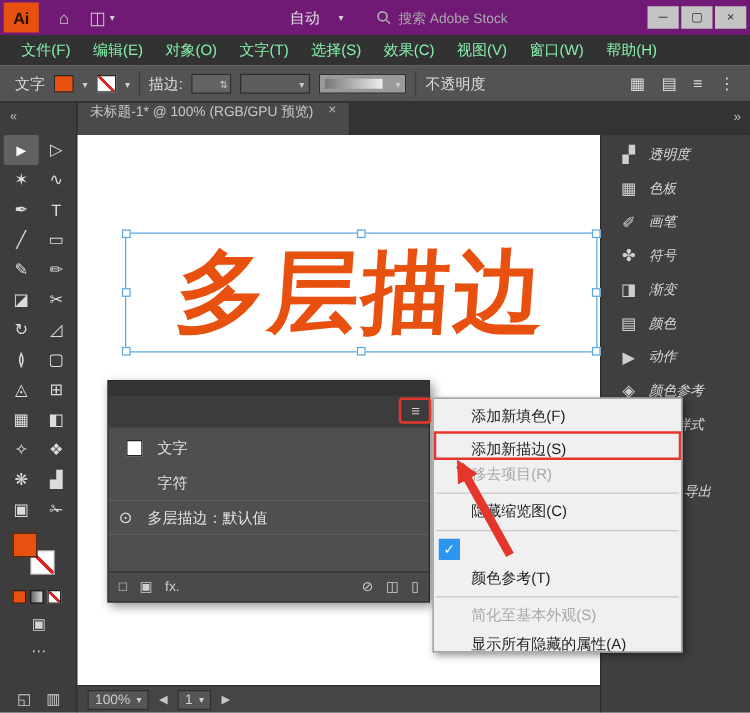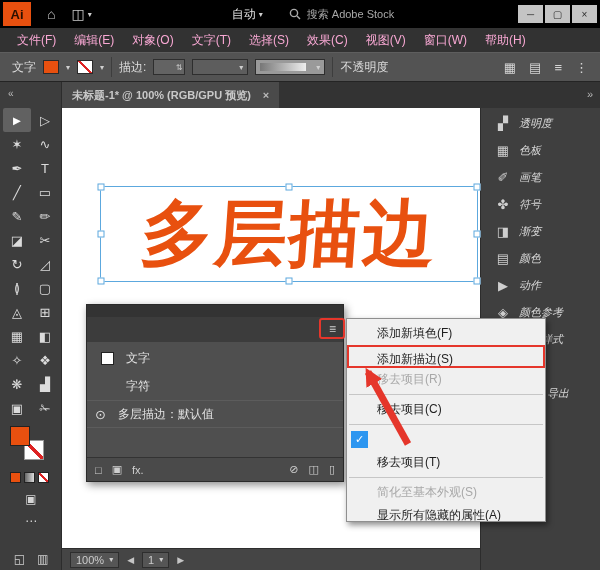--- a/index.html
+++ b/index.html
@@ -2,56 +2,56 @@
 <html><head>
 <meta charset="utf-8">
 <style>
   * { margin:0; padding:0; box-sizing:border-box; }
   html,body { width:600px; height:570px; }
   body { position:relative; overflow:hidden; background:#3c3c3c;
          font-family:"Liberation Sans","DejaVu Sans",sans-serif; font-size:12px; color:#ddd; }
   .abs { position:absolute; }
 
   
-  .titlebar { left:0; top:0; width:600px; height:28px; background:#000000; display:flex; align-items:center; z-index:2; }
+  .titlebar { left:0; top:0; width:600px; height:28px; background:#701a75; display:flex; align-items:center; z-index:2; }
   .ai-logo { width:28px; height:24px; margin-left:3px; background:#E8500F; color:#2b1000;
              font-weight:bold; font-size:13px; display:flex; align-items:center; justify-content:center; }
   .tb-icon { color:#c9c9c9; margin-left:16px; font-size:14px; display:flex; align-items:center; gap:3px; }
   .chev { font-size:8px; color:#cfcfcf; }
-  .auto-dd { margin-left:140px; color:#e0e0e0; display:flex; align-items:center; gap:3px; }
+  .auto-dd { margin-left:140px; color:#e0e0e0; display:flex; align-items:center; gap:15px; }
   .search { margin-left:26px; display:flex; align-items:center; gap:6px; color:#a8a8a8; font-size:11px; }
   .win-btns { margin-left:auto; display:flex; }
   .win-btn { width:25px; height:18px; background:#c4c4c4; color:#2b2b2b; display:flex;
              align-items:center; justify-content:center; font-size:10px; margin-left:2px; }
   .win-btn.close { margin-right:3px; }
 
   
   .menubar { left:0; top:28px; width:600px; height:24px; background:#323232; display:flex; align-items:center; padding-left:8px; z-index:2; }
-  .mb-item { padding:0 9px; color:#f9a8d4; }
+  .mb-item { padding:0 9px; color:#86efac; }
 
   
   .controlbar { left:0; top:52px; width:600px; height:30px; background:#535353; border-top:1px solid #5e5e5e;
                 border-bottom:1px solid #242424; display:flex; align-items:center; gap:7px; padding:0 12px; z-index:2; }
   .swatch { width:16px; height:14px; border:1px solid #2a2a2a; display:inline-block; }
   .swatch.fill { background:#E8500F; }
   .swatch.none { background:#fff; background-image:linear-gradient(45deg,transparent 43%,#d22 43%,#d22 57%,transparent 57%); }
   .cb-sep { width:1px; height:20px; background:#3d3d3d; }
   .stepper { width:32px; height:16px; background:#636363; border:1px solid #2e2e2e; color:#ccc; font-size:8px;
              display:flex; align-items:center; justify-content:flex-end; padding-right:2px; }
   .dd-box { height:16px; background:#5d5d5d; border:1px solid #2e2e2e; display:flex; align-items:center;
             justify-content:space-between; padding:0 4px; gap:4px; }
   .dd-box.w56 { width:56px; }
   .dd-box.profile { width:70px; background:#9a9a9a; }
   .dd-box .bar { width:46px; height:8px; background:linear-gradient(90deg,#777,#eee); }
   .cb-icons { margin-left:auto; display:flex; gap:13px; color:#d5d5d5; font-size:13px; }
 
   
   .tabbar { left:62px; top:82px; width:538px; height:26px; background:#333; display:flex; align-items:flex-end; }
-  .doc-tab { height:26px; background:#4a4a4a; color:#c9c9c9; display:flex; align-items:center; gap:12px;
-             padding:0 10px; font-size:11px;font-weight:bold; }
+  .doc-tab { height:26px; background:#4a4a4a; color:#c9c9c9; display:flex; gap:12px;
+             padding:0 10px; font-size:11px; }
   .tab-close { color:#bbb; }
   .rail-collapse { right:7px; top:88px; color:#b5b5b5; font-size:11px; }
 
   
   .toolbar { left:0; top:82px; width:62px; height:488px; background:#3d3d3d; border-right:1px solid #2c2c2c; }
   .tb-collapse { position:absolute; left:8px; top:6px; color:#bbb; font-size:10px; }
   .tools-grid { position:absolute; left:3px; top:26px; width:56px; display:grid; grid-template-columns:28px 28px; }
   .tool { height:24px; display:flex; align-items:center; justify-content:center; color:#dcdcdc; font-size:13px; }
   .tool.active { background:#616161; border-radius:2px; color:#fff; }
   .fs-widget { position:absolute; left:10px; top:344px; width:40px; height:38px; }
@@ -361,28 +361,28 @@
       <span class="cm-label" data-name="menu-item-label">添加新填色(F)</span>
     </div>
     <div class="cm-item annotated" data-name="menu-item-add-new-stroke">
       <span class="cm-label" data-name="menu-item-label">添加新描边(S)</span>
     </div>
     <div class="cm-item disabled" data-name="menu-item-remove-item">
       <span class="cm-label" data-name="menu-item-label">移去项目(R)</span>
     </div>
     <div class="cm-sep" data-name="menu-separator"></div>
     <div class="cm-item" data-name="menu-item-clear-appearance">
-      <span class="cm-label" data-name="menu-item-label">移去项目(C)</span>
+      <span class="cm-label" data-name="menu-item-label">隐藏缩览图(C)</span>
     </div>
     <div class="cm-sep" data-name="menu-separator"></div>
     <div class="cm-item" data-name="menu-item-new-art-has-basic-appearance">
       <span class="cm-check" data-name="checkmark-icon">✓</span>
     </div>
     <div class="cm-item" data-name="menu-item-hide-thumbnail">
-      <span class="cm-label" data-name="menu-item-label">移去项目(T)</span>
+      <span class="cm-label" data-name="menu-item-label">颜色参考(T)</span>
     </div>
     <div class="cm-sep" data-name="menu-separator"></div>
     <div class="cm-item disabled" data-name="menu-item-redefine-graphic-style">
       <span class="cm-label" data-name="menu-item-label">简化至基本外观(S)</span>
     </div>
     <div class="cm-item" data-name="menu-item-show-all-hidden-attributes">
       <span class="cm-label" data-name="menu-item-label">显示所有隐藏的属性(A)</span>
     </div>
   </div>
 

